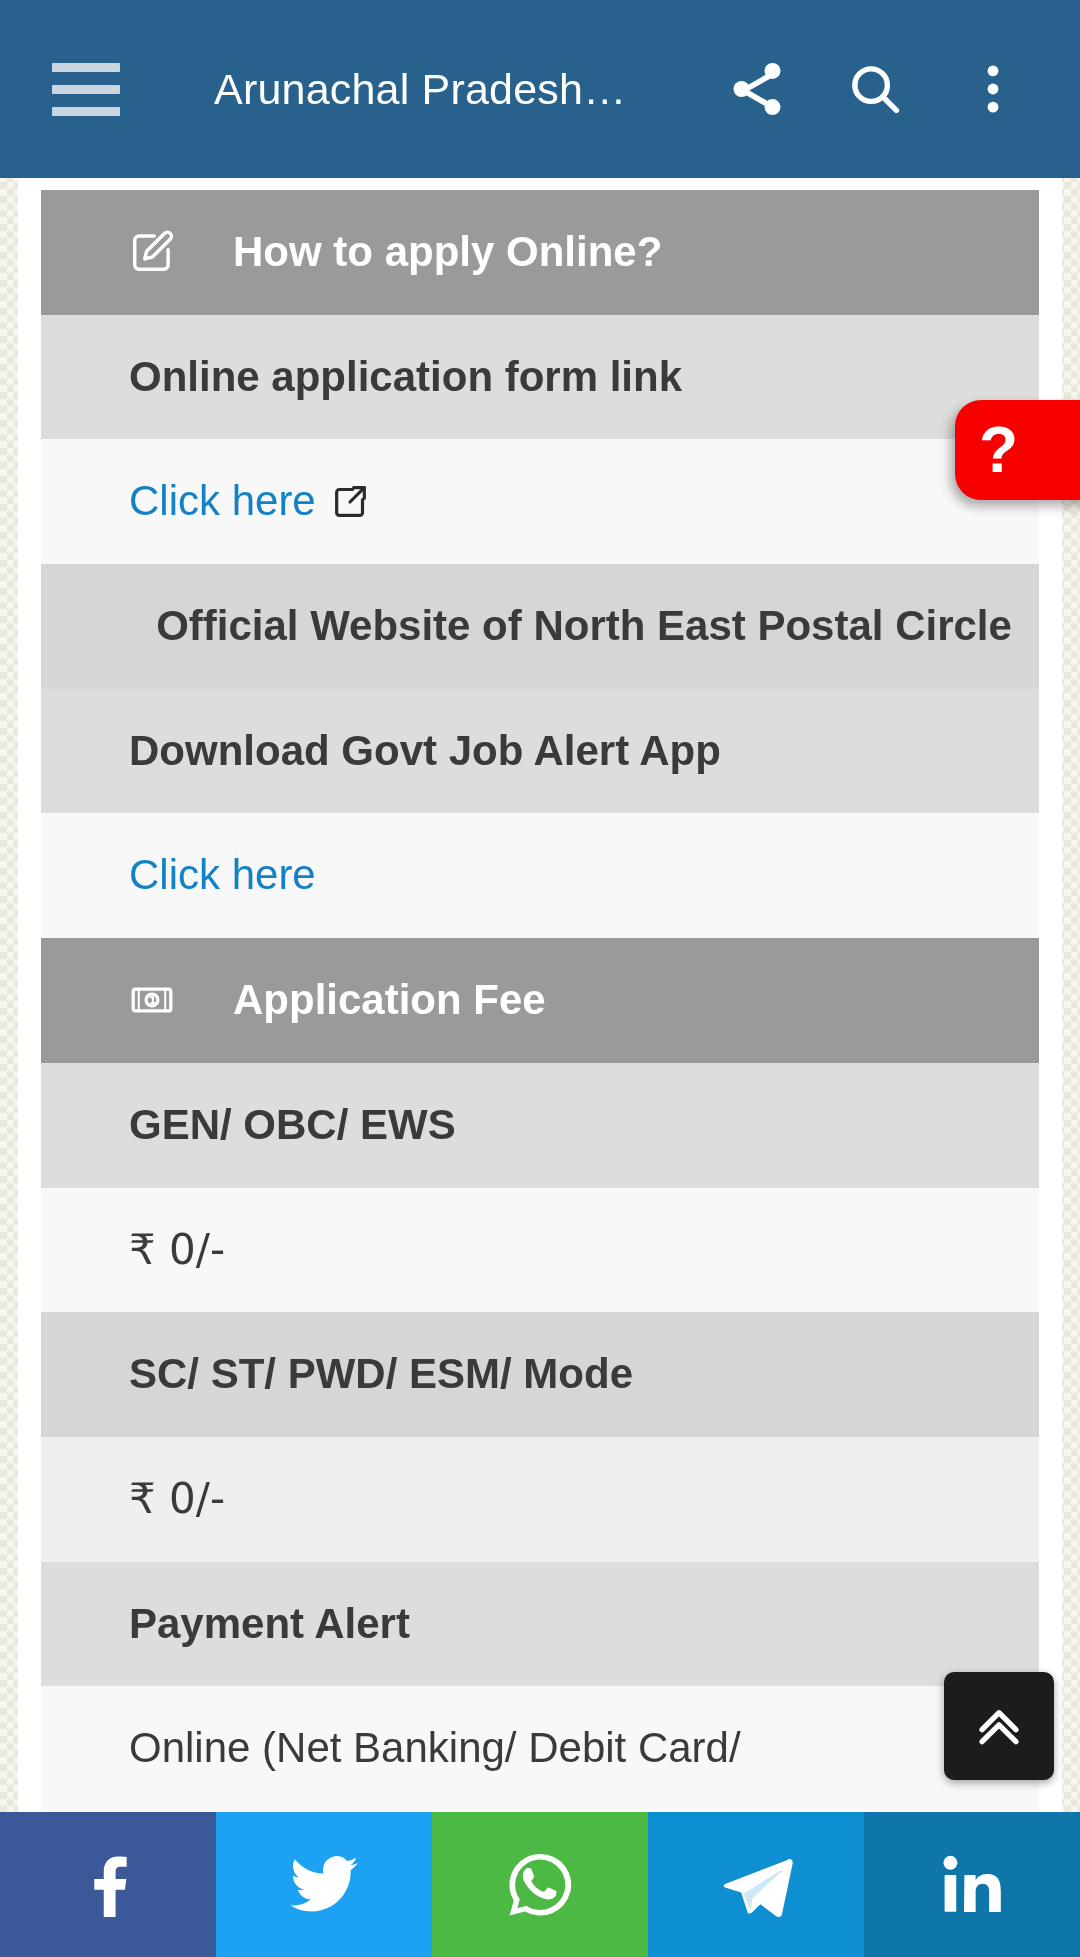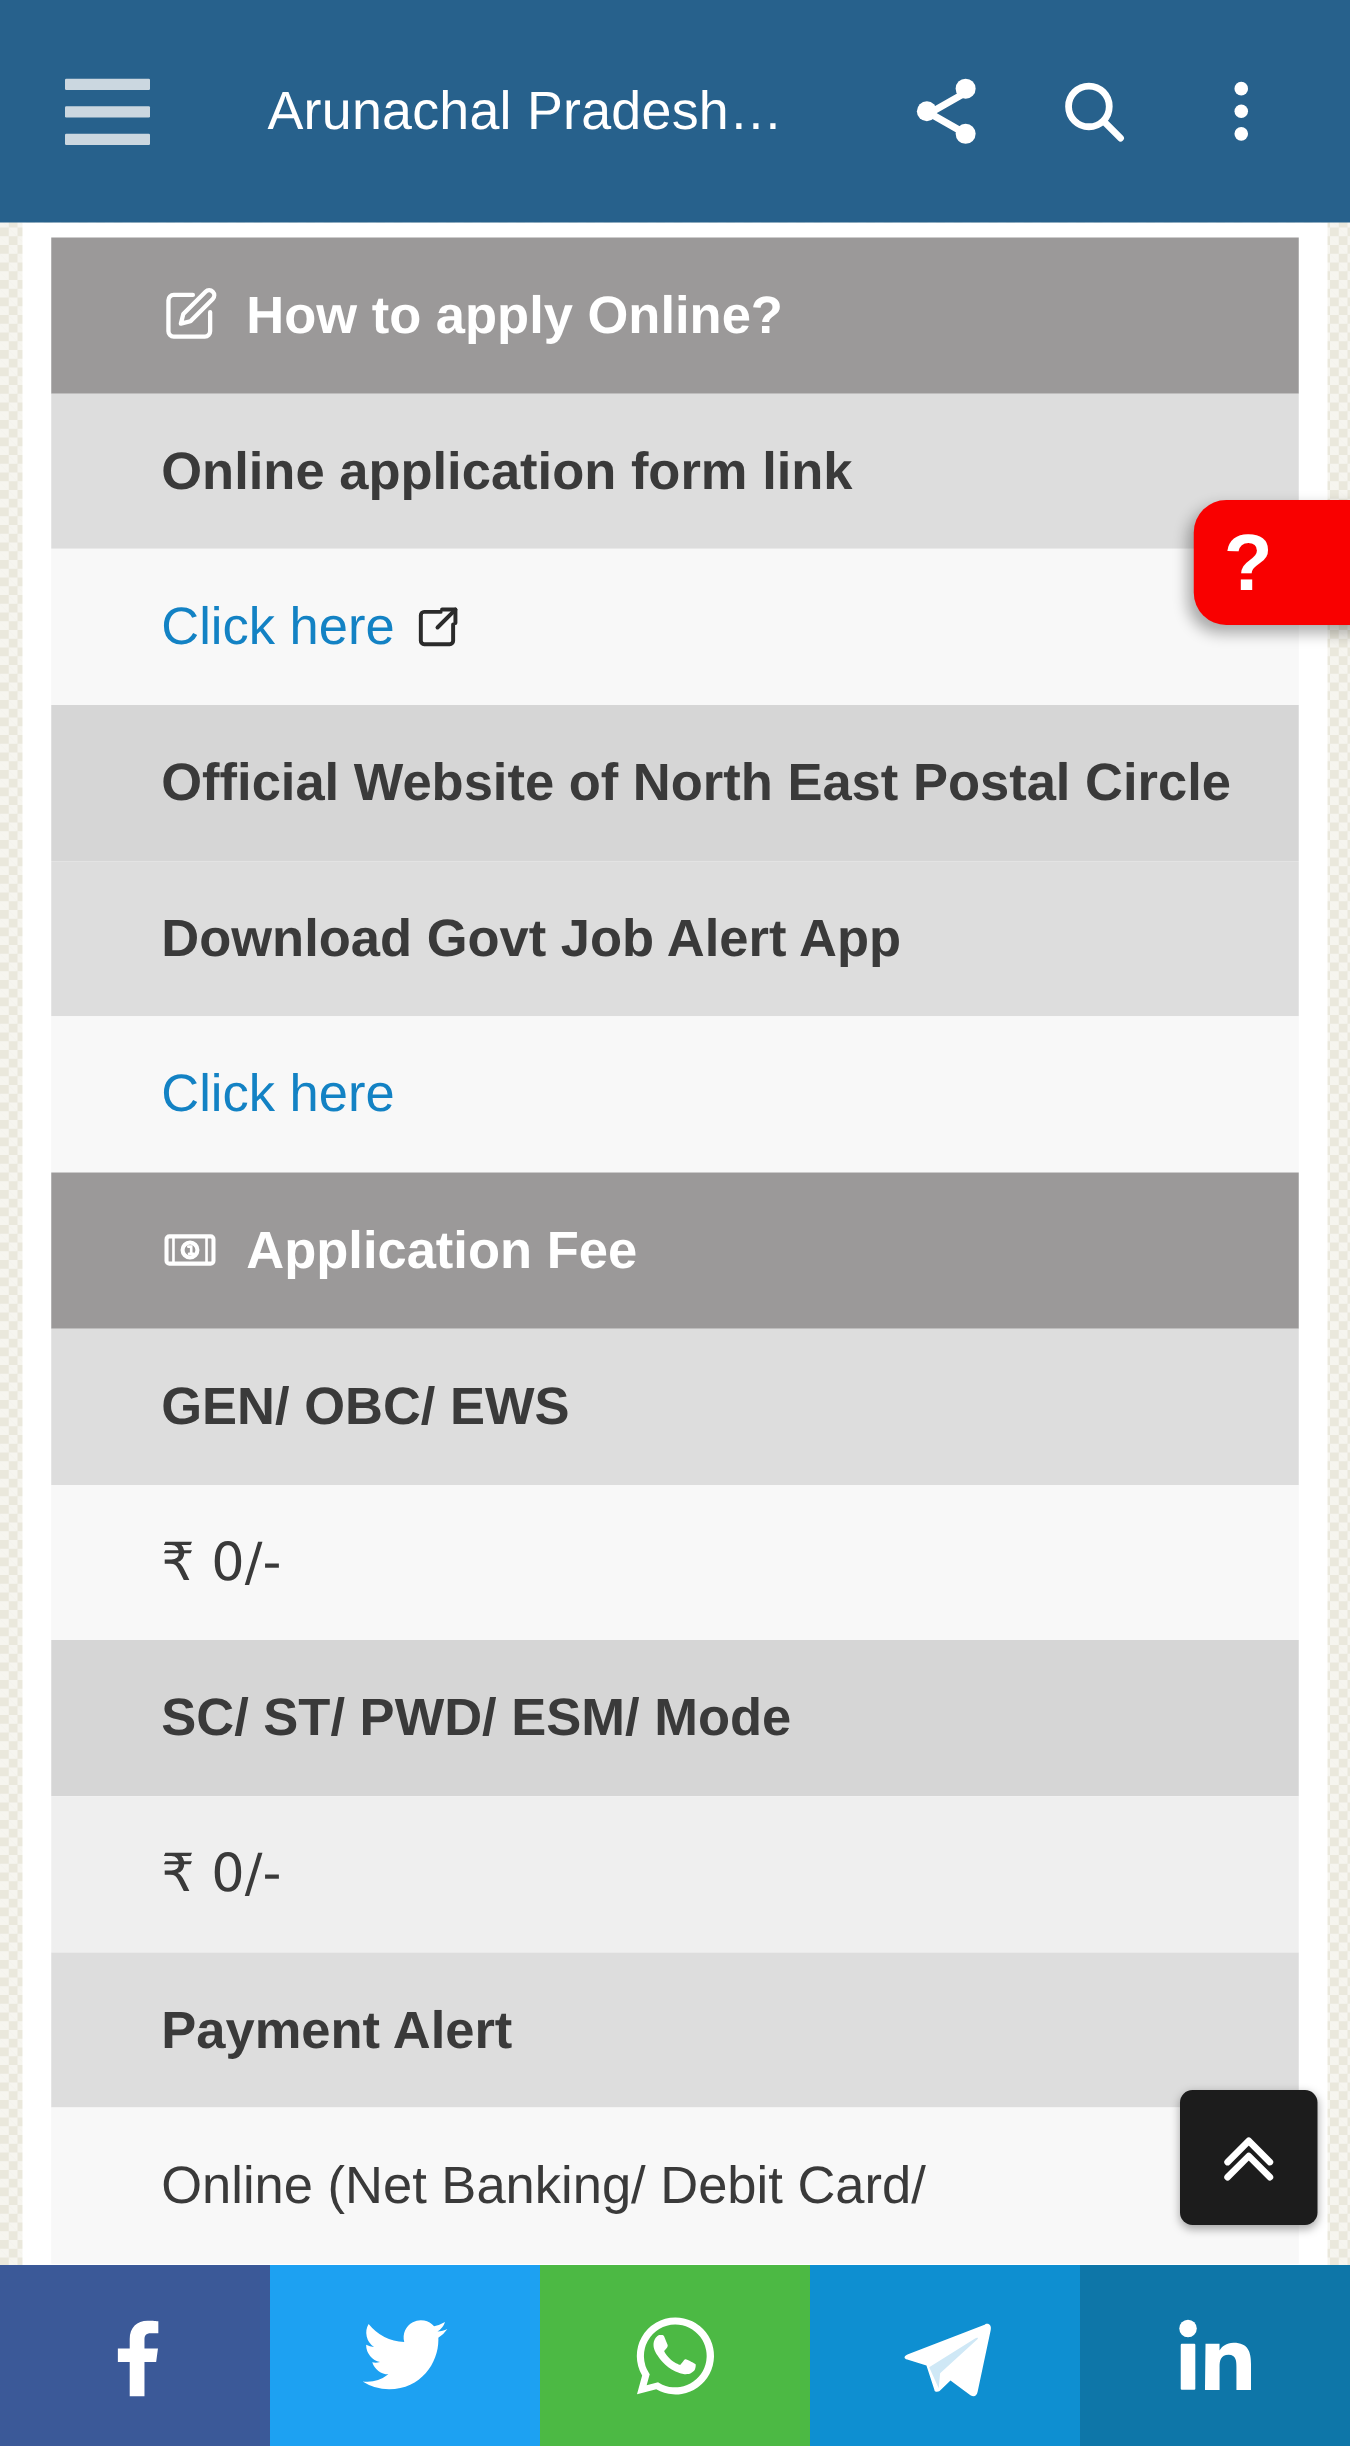--- a/index.html
+++ b/index.html
@@ -97,26 +97,27 @@
     min-height: 108px;
     display: flex;
     align-items: center;
   }
   .row.head {
     background: #9b9999;
     color: #ffffff;
     padding-left: 88px;
     min-height: 116px;
     font-weight: 700;
+    gap: 36px;
   }
   .row.label     { background: #dddddd; }
   .row.value     { background: #f8f8f8; font-weight: 400; text-align: right; }
   .row.value.alt { background: #efefef; }
   .row.label.alt { background: #d6d6d6; }
-  .row.wrap { display: block; }
+  .row.wrap { display: block; text-align: center; }
 
   .row.head .icon {
     display: inline-block;
     vertical-align: -6px;
     margin-right: 22px;
   }
   .row.head .icon svg { display: block; }
   .head-text { display: inline-block; }
 
   .link {

